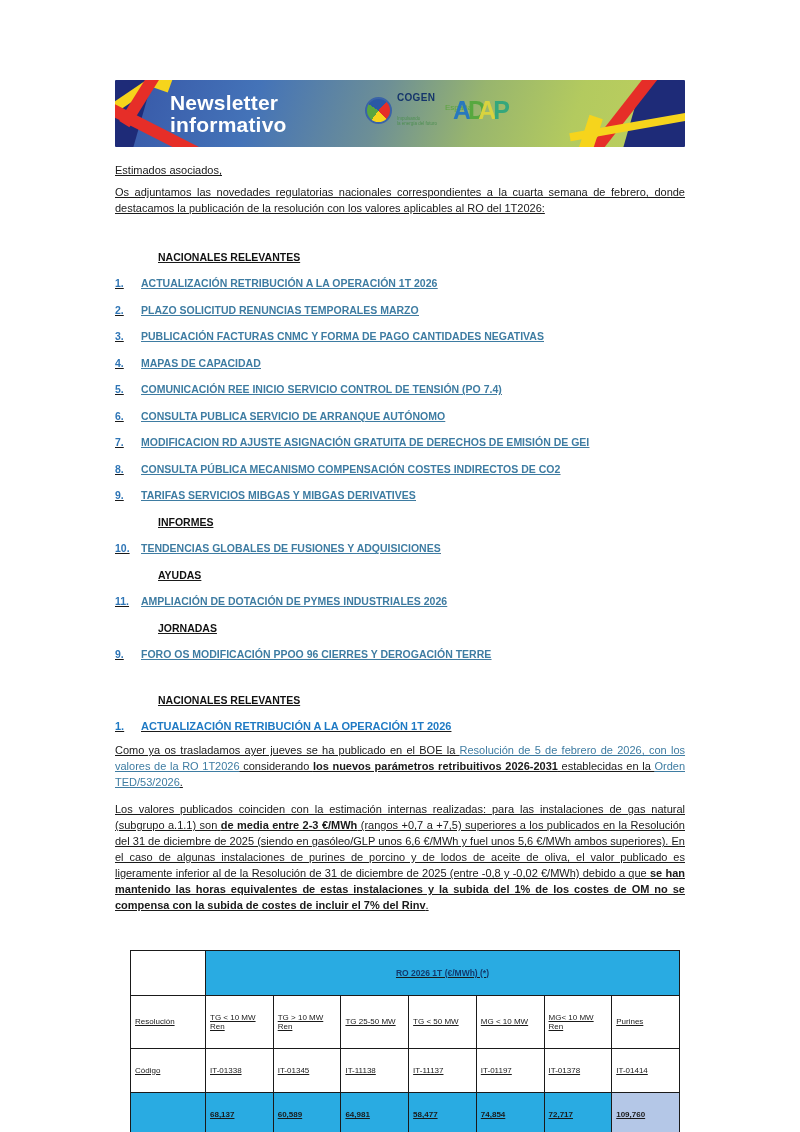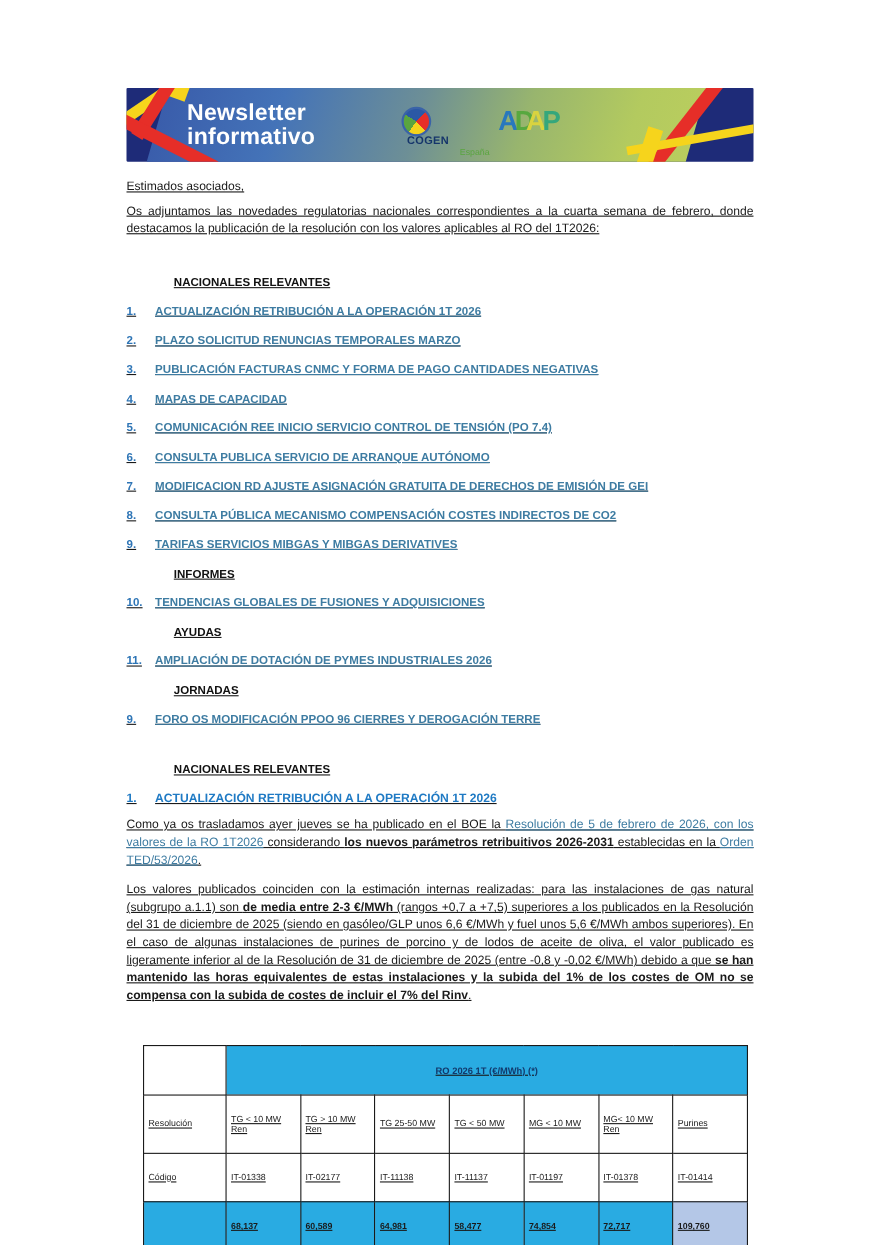--- a/index.html
+++ b/index.html
@@ -14,21 +14,21 @@
   .rib { position:absolute; }
   .rib-red-l1 { left:24px; top:-28px; width:12px; height:78px; background:#e62e28; transform:rotate(32deg); }
   .rib-red-l2 { left:-28px; top:40px; width:115px; height:12px; background:#e62e28; transform:rotate(27deg); }
   .rib-yel-l1 { left:-12px; top:4px; width:78px; height:10px; background:#f6d41c; transform:rotate(-34deg); }
   .rib-yel-l2 { left:38px; top:-6px; width:18px; height:16px; background:#f6d41c; transform:rotate(20deg); }
   .rib-red-r1 { right:58px; top:-26px; width:12px; height:125px; background:#e62e28; transform:rotate(38deg); }
   .rib-yel-r1 { right:-14px; top:42px; width:130px; height:8px; background:#f6d41c; transform:rotate(-10deg); }
   .rib-yel-r2 { right:88px; top:36px; width:14px; height:40px; background:#f6d41c; transform:rotate(18deg); }
   .banner-title { position:absolute; left:55px; top:12px; color:#ffffff; font-size:21px; font-weight:800; line-height:1.05; letter-spacing:.2px; }
 
-  .logo-cogen { position:absolute; left:250px; top:13px; display:flex; align-items:flex-start;flex-direction:column; }
+  .logo-cogen { position:absolute; left:250px; top:13px; display:flex; align-items:flex-start; }
   .cogen-circle { width:27px; height:27px; border-radius:50%; margin-top:4px;
     background:conic-gradient(#2b58a5 0 12%, #e62e28 12% 38%, #f6d41c 38% 60%, #5aa53f 60% 84%, #2b58a5 84% 100%);
     border:2px solid #3a63a8; }
   .cogen-text { margin-left:5px; line-height:1; }
   .cogen-name { font-size:10px; font-weight:800; color:#15356b; letter-spacing:.3px; }
   .cogen-region { font-size:8px; color:#5aa53f; margin-top:1px;margin-left:48px; }
   .cogen-tag { font-size:4.5px; color:#4f8f52; margin-top:4px; line-height:1.2; }
 
   .logo-adap { position:absolute; left:338px; top:16px; font-size:25px; font-weight:800; letter-spacing:-1px; }
   .logo-adap span { display:inline-block; }
@@ -197,21 +197,21 @@
         <td>TG &gt; 10 MW Ren</td>
         <td>TG 25-50 MW</td>
         <td>TG &lt; 50 MW</td>
         <td>MG &lt; 10 MW</td>
         <td>MG&lt; 10 MW Ren</td>
         <td>Purines</td>
       </tr>
       <tr>
         <td>Código</td>
         <td>IT-01338</td>
-        <td>IT-02177</td>
+        <td>IT-01345</td>
         <td>IT-11138</td>
         <td>IT-11137</td>
         <td>IT-01197</td>
         <td>IT-01378</td>
         <td>IT-01414</td>
       </tr>
       <tr>
         <td class="cyan"></td>
         <td class="cyan bold">68,137</td>
         <td class="cyan bold">60,589</td>

